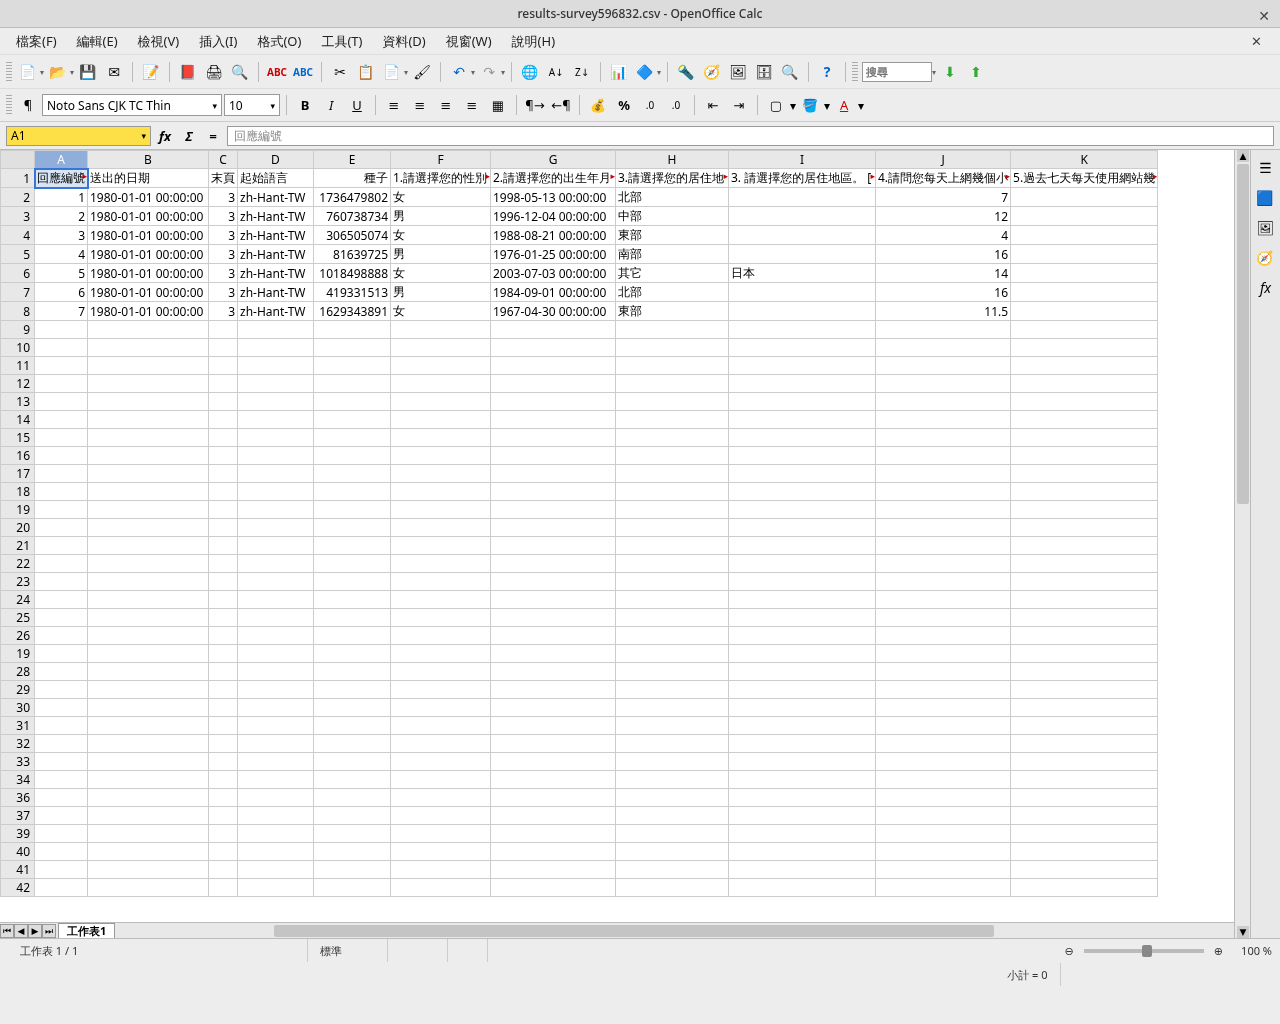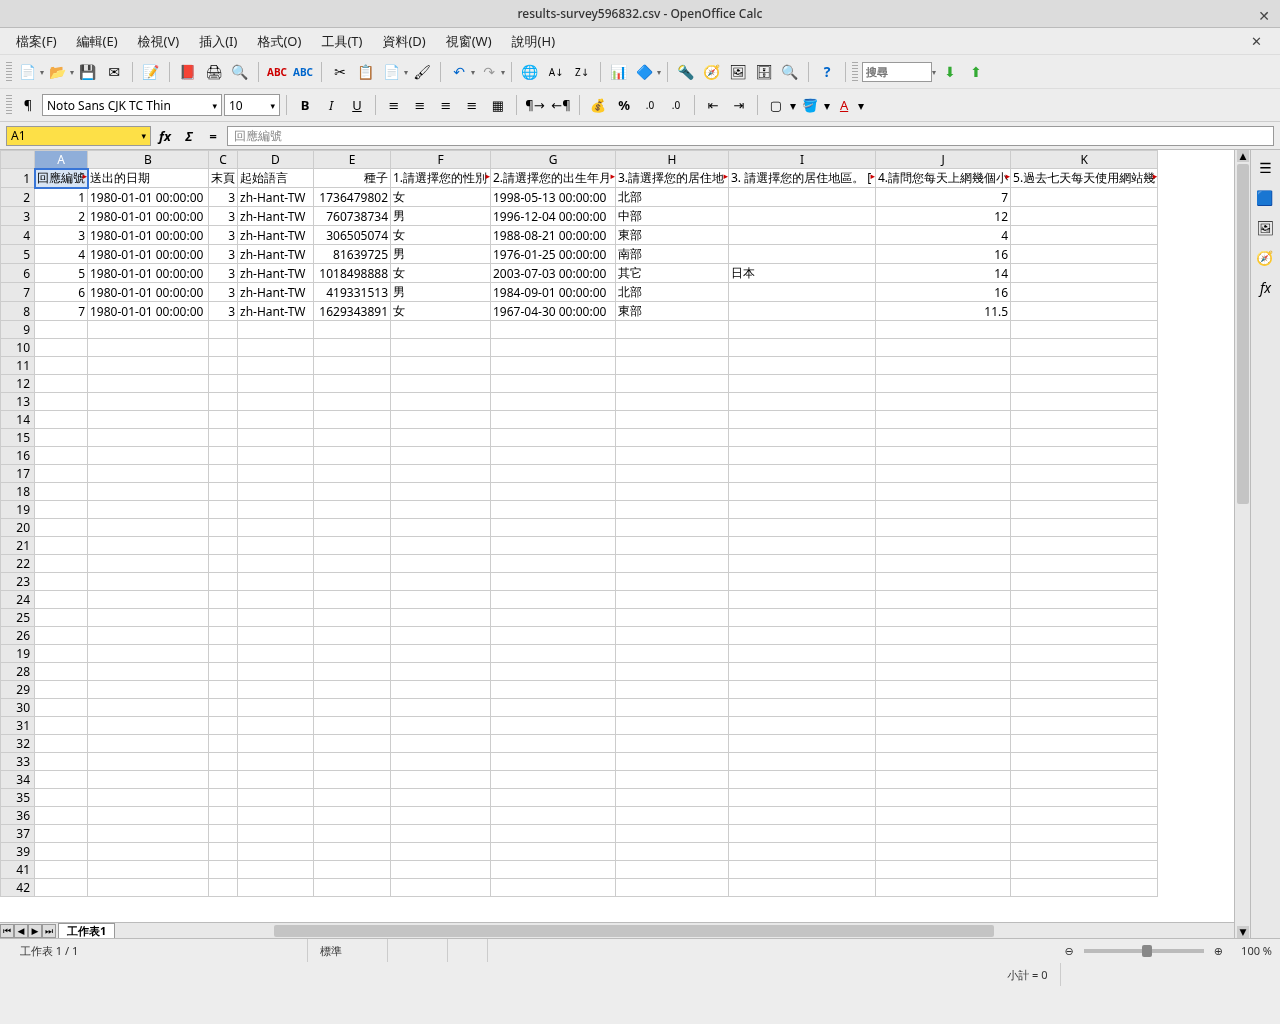--- a/index.html
+++ b/index.html
@@ -696,34 +696,20 @@
               <td class=""></td>
               <td class=""></td>
               <td class=""></td>
               <td class=""></td>
               <td class=""></td>
               <td class=""></td>
               <td class=""></td>
               <td class=""></td>
             </tr>
             <tr>
-              <th class="rowhdr">35</th>
-              <td class=""></td>
-              <td class=""></td>
-              <td class=""></td>
-              <td class=""></td>
-              <td class=""></td>
-              <td class=""></td>
-              <td class=""></td>
-              <td class=""></td>
-              <td class=""></td>
-              <td class=""></td>
-              <td class=""></td>
-            </tr>
-            <tr>
               <th class="rowhdr">36</th>
               <td class=""></td>
               <td class=""></td>
               <td class=""></td>
               <td class=""></td>
               <td class=""></td>
               <td class=""></td>
               <td class=""></td>
               <td class=""></td>
               <td class=""></td>
@@ -739,20 +725,34 @@
               <td class=""></td>
               <td class=""></td>
               <td class=""></td>
               <td class=""></td>
               <td class=""></td>
               <td class=""></td>
               <td class=""></td>
             </tr>
             <tr>
               <th class="rowhdr">39</th>
+              <td class=""></td>
+              <td class=""></td>
+              <td class=""></td>
+              <td class=""></td>
+              <td class=""></td>
+              <td class=""></td>
+              <td class=""></td>
+              <td class=""></td>
+              <td class=""></td>
+              <td class=""></td>
+              <td class=""></td>
+            </tr>
+            <tr>
+              <th class="rowhdr">40</th>
               <td class=""></td>
               <td class=""></td>
               <td class=""></td>
               <td class=""></td>
               <td class=""></td>
               <td class=""></td>
               <td class=""></td>
               <td class=""></td>
               <td class=""></td>
               <td class=""></td>

